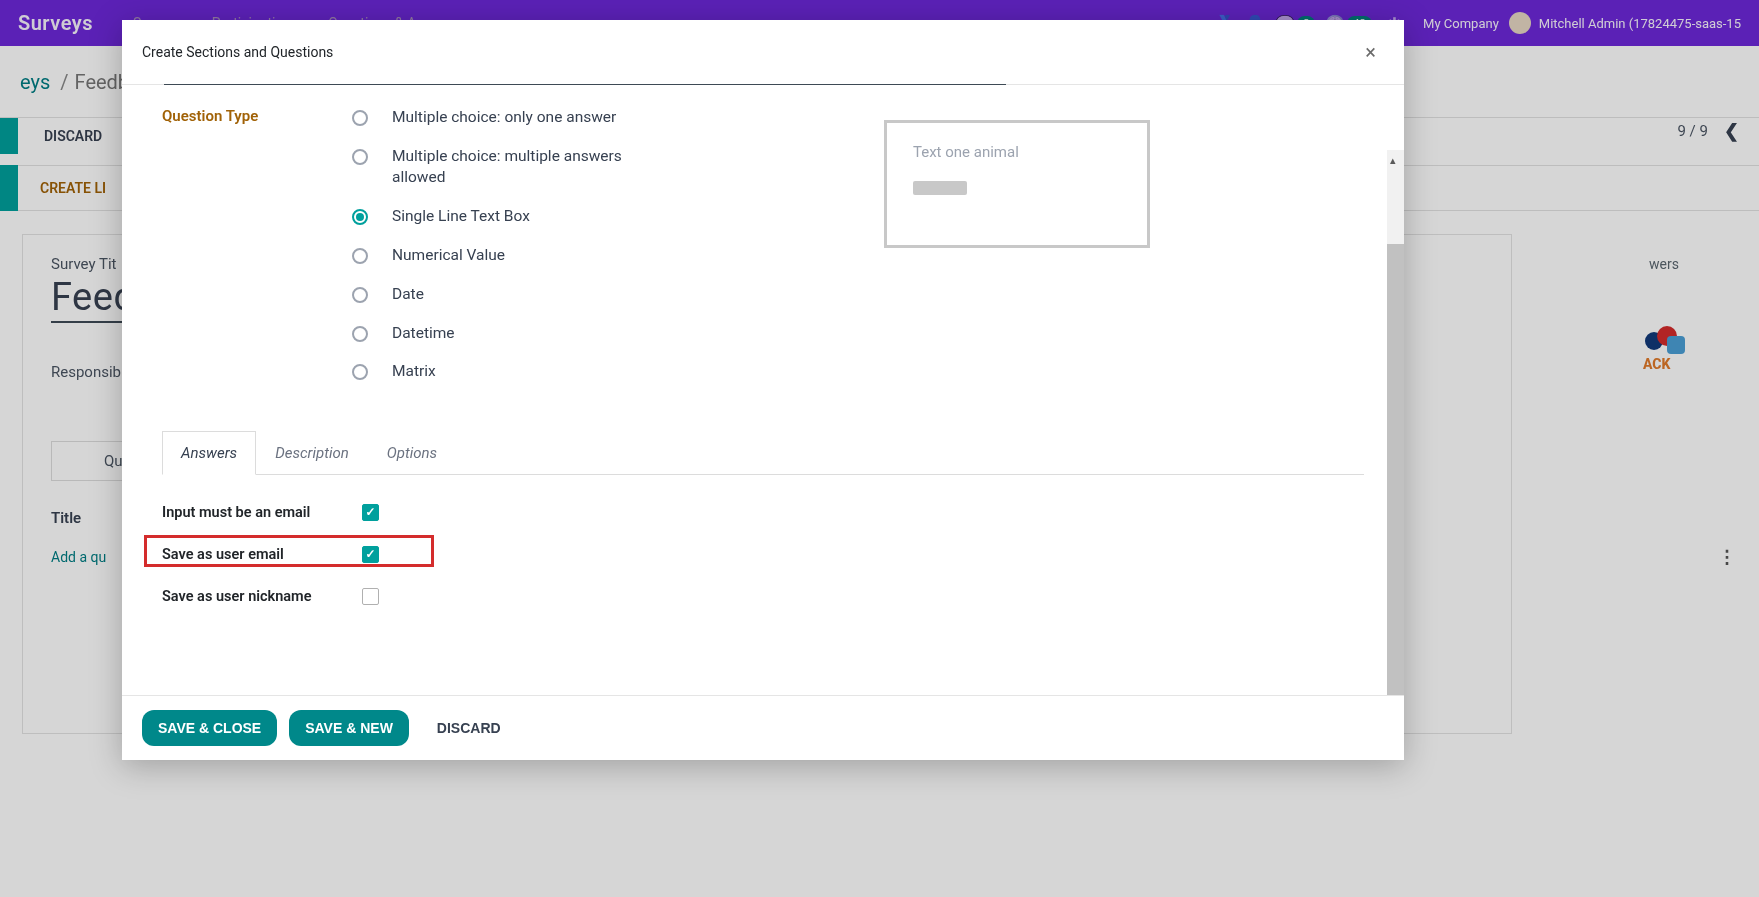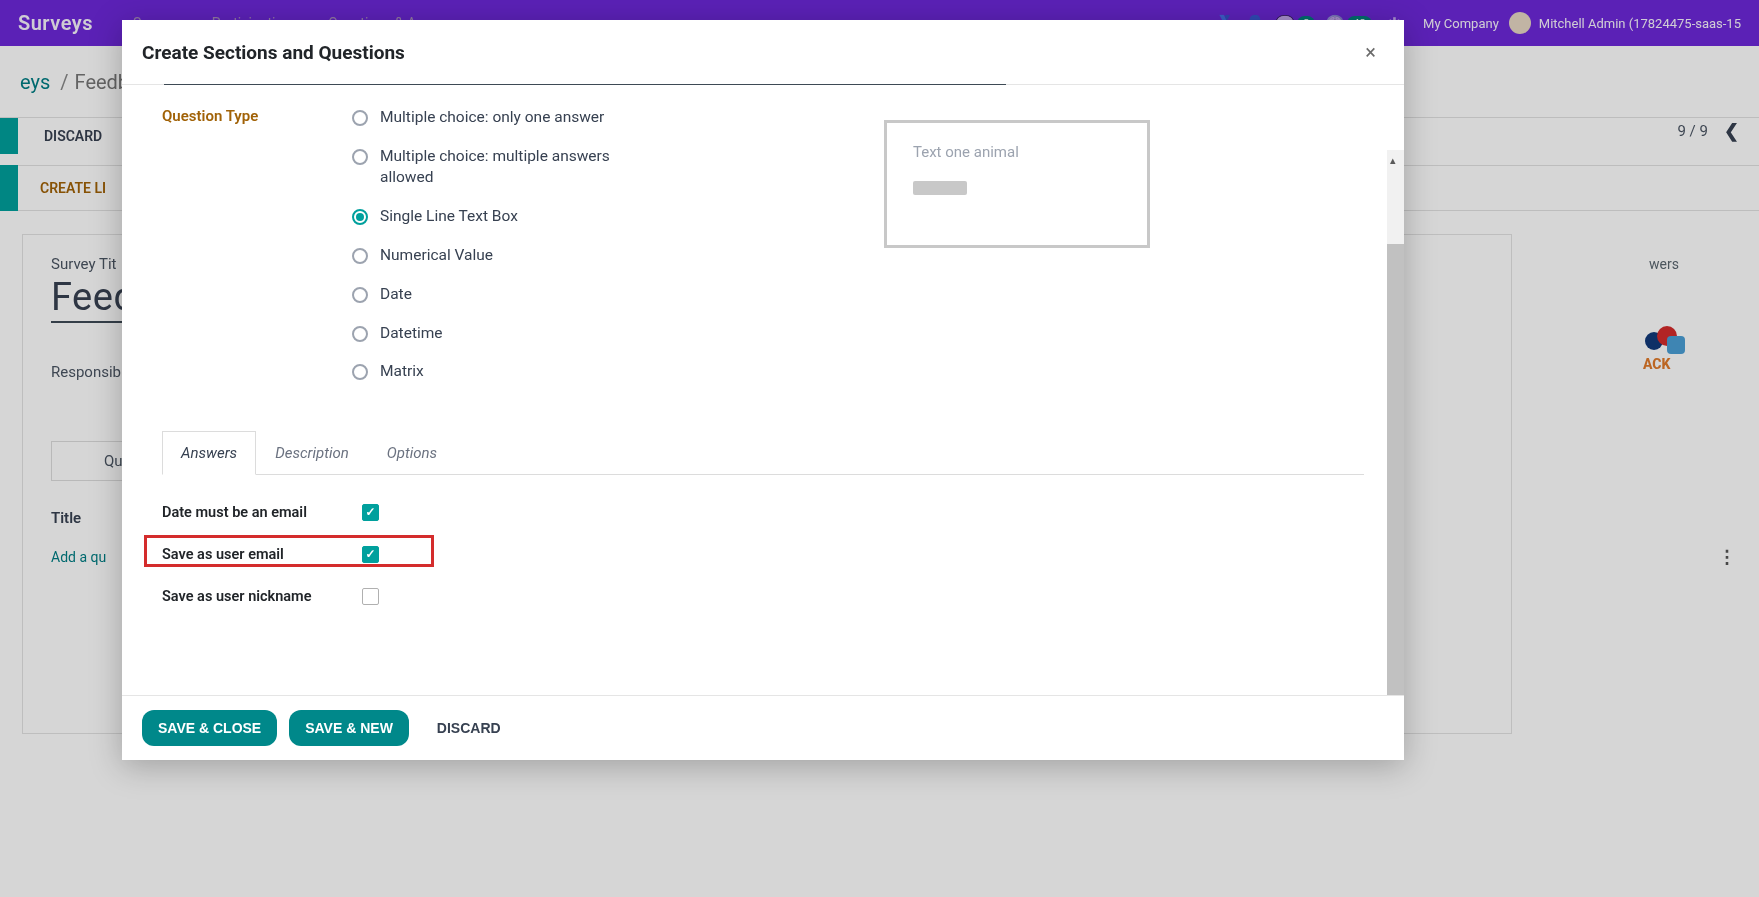--- a/index.html
+++ b/index.html
@@ -71,33 +71,33 @@
   .bg-dim { position:absolute; left:0; top:0; width:1759px; height:897px; background:rgba(0,0,0,0.16); }
 
   
   .modal {
     position:absolute; left:122px; top:20px; width:1282px; height:740px;
     background:#fff; box-shadow:0 6px 30px rgba(0,0,0,0.25); display:flex; flex-direction:column;
   }
   .modal-header {
     padding:18px 20px; display:flex; align-items:center; justify-content:space-between;
   }
-  .modal-title { font-size:19px; font-weight:700; color:#212529; }
+  .modal-title { font-size:14px; font-weight:400; color:#212529; }
   .modal-close { color:#6b6b6b; font-size:20px; cursor:pointer; line-height:1; padding:4px 8px; }
 
   .modal-hr { position:relative; height:1px; background:#e5e5e5; margin:0; }
   .modal-hr::before { content:""; position:absolute; left:42px; top:-1px; width:842px; height:2px; background:#3e4a55; }
 
   .modal-body { flex:1; overflow-y:auto; padding:0; position:relative; }
   .modal-body-inner { padding:22px 40px 30px 40px; }
 
   .qtype-row { display:flex; gap:80px; }
   .qtype-label { width:110px; font-size:15px; font-weight:600; color:#a16207; }
   .qtype-options { flex:1; }
-  .radio-row { display:flex; align-items:flex-start; gap:12px; margin-bottom:18px; cursor:pointer; }
+  .radio-row { display:flex; align-items:flex-start; gap:24px; margin-bottom:18px; cursor:pointer; }
   .radio-outer {
     width:16px; height:16px; border:2px solid #9ca3af; border-radius:50%; margin-top:3px;
     display:flex; align-items:center; justify-content:center; flex:0 0 16px;
   }
   .radio-row.selected .radio-outer { border-color:#00a09d; }
   .radio-inner { width:8px; height:8px; border-radius:50%; background:#00a09d; display:none; }
   .radio-row.selected .radio-inner { display:block; }
   .radio-text { font-size:15.5px; color:#374151; max-width:280px; line-height:1.35; }
 
   .preview-box {
@@ -270,21 +270,21 @@
       </div>
 
       <div class="tabs" id="modal-tabs">
           <div class="tab-btn active">Answers</div>
           <div class="tab-btn">Description</div>
           <div class="tab-btn">Options</div>
         </div>
 
       <div class="answers-panel" id="answers-panel">
           <div class="check-row" style="position: relative;">
-            <div class="check-label">Date must be an email</div>
+            <div class="check-label">Input must be an email</div>
             <div class="chk checked"></div>
           </div>
           <div class="check-row" style="position: relative;">
             <div class="check-label">Save as user email</div>
             <div class="chk checked"></div>
             <div class="highlight-box" style="left: -18px; top: -6px; width: 290px; height: 32px;"></div>
           </div>
           <div class="check-row" style="position: relative;">
             <div class="check-label">Save as user nickname</div>
             <div class="chk"></div>

